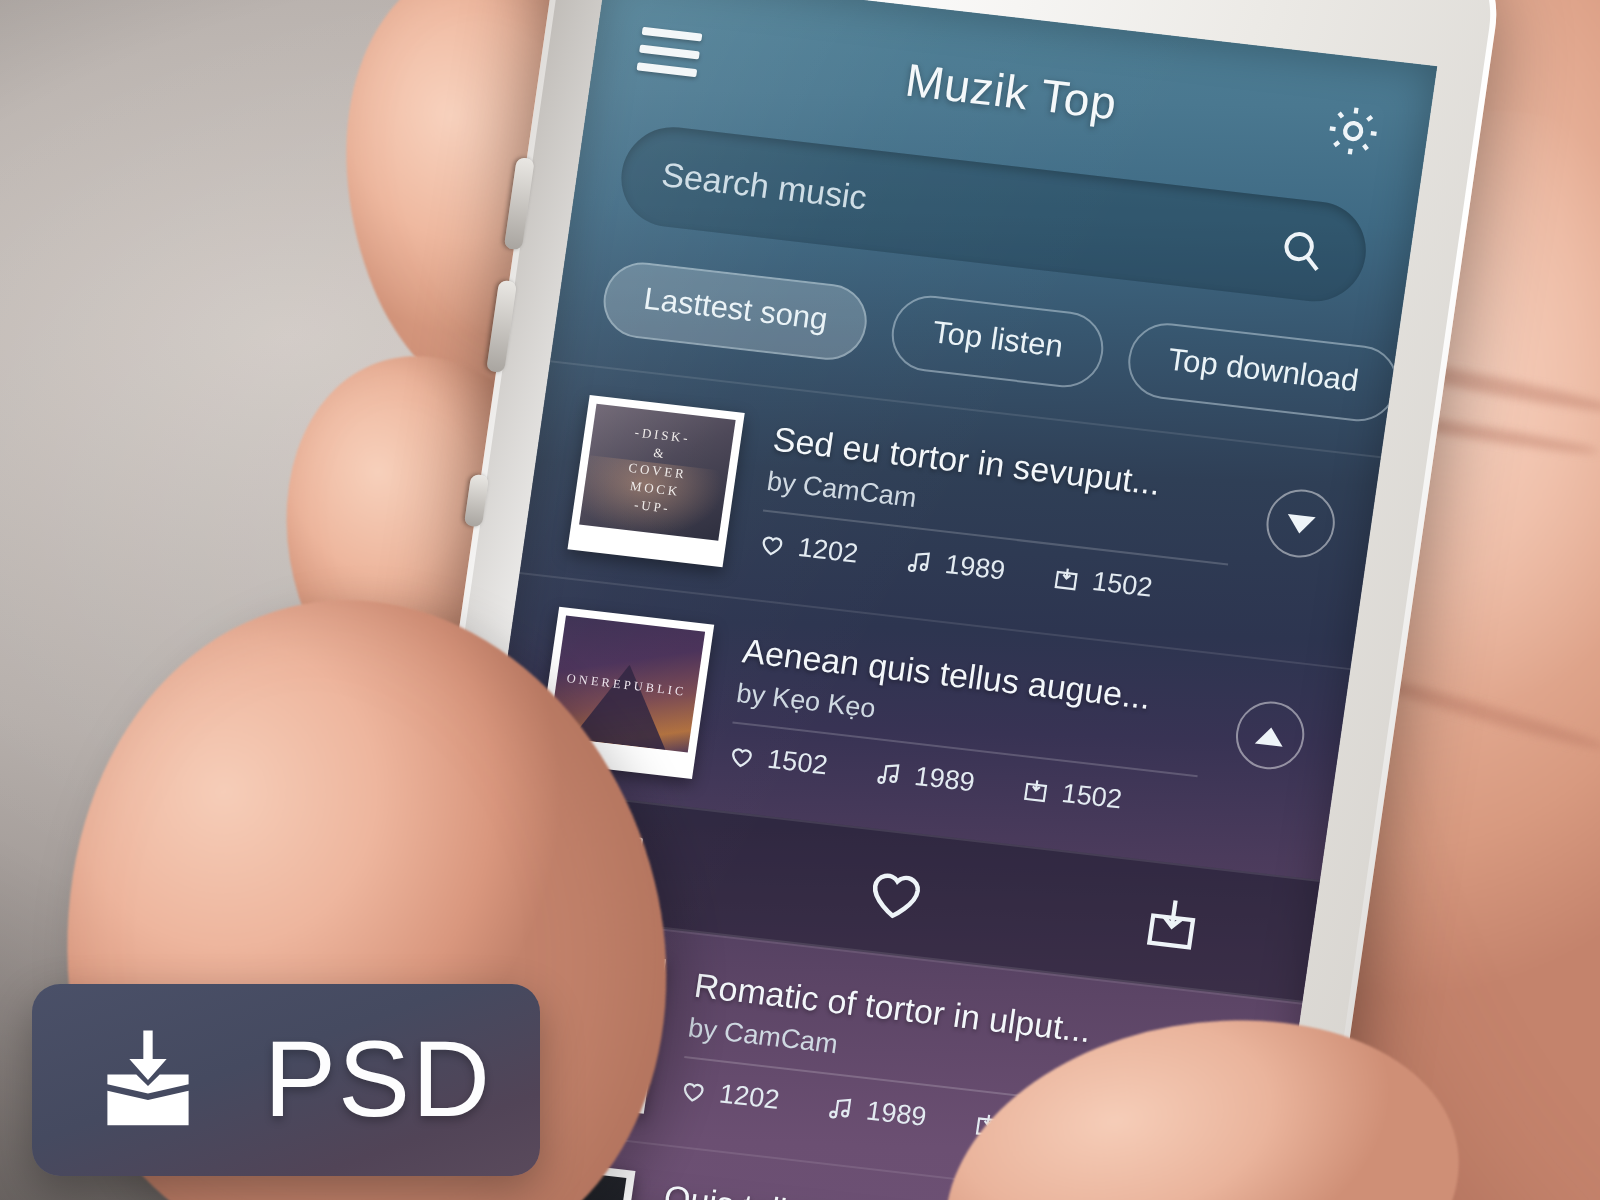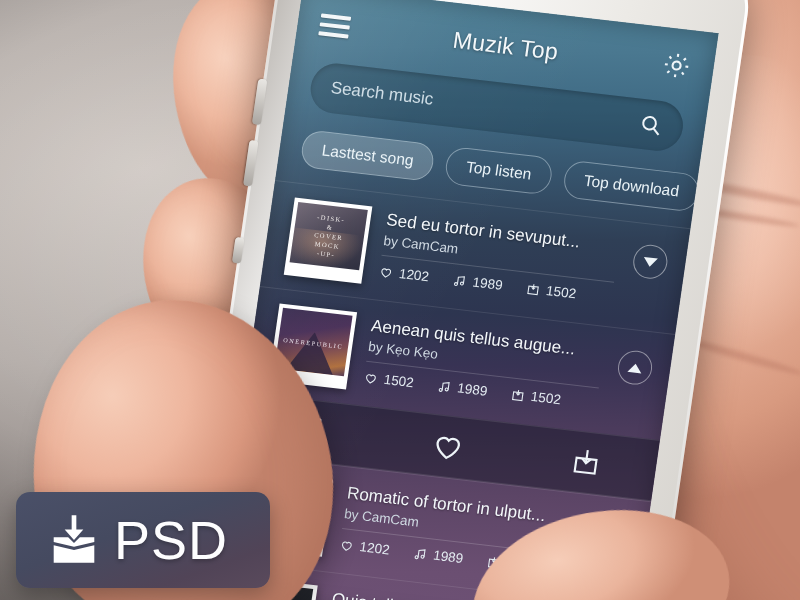--- a/index.html
+++ b/index.html
@@ -249,21 +249,21 @@
   .pause{ display:flex; gap:6px; }
   .pause i{ display:block; width:7px; height:26px; border:1.8px solid #eef4f8; border-radius:1px; }
   .pctl svg{ display:block; }
 
   
   .psd{
     position:absolute; left:16px; top:492px;
     width:254px; height:96px; border-radius:14px;
     background:linear-gradient(160deg,#4a5068 0%,#454a60 42%,#514457 78%,#5a4a5c 100%);
     box-shadow:0 8px 22px rgba(0,0,0,.30);
-    display:flex; align-items:center; gap:12px; padding:0 30px;
+    display:flex; align-items:center; gap:30px; padding:0 30px;
   }
   .psd-icon{ width:56px; height:56px; flex:0 0 56px; }
   .psd-icon svg{ width:56px; height:56px; display:block; }
   .psd-label{
     color:#fdfdfe; font-size:54px; font-weight:400; letter-spacing:1px;
     line-height:1; text-shadow:0 2px 4px rgba(0,0,0,.28);
   }
 </style>
 </head>
 <body>

